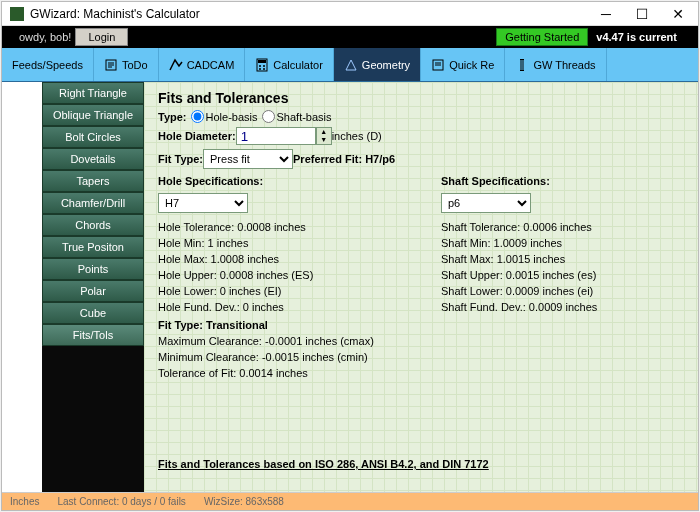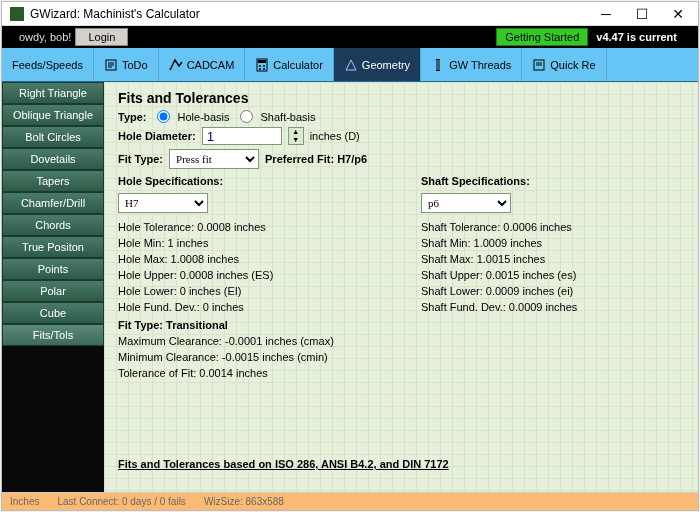--- a/index.html
+++ b/index.html
@@ -13,32 +13,32 @@
   .greet { font-size: 11px; color: #ddd; }
   .login-btn { background: #d4d0c8; color: #000; border: 1px solid #888; padding: 2px 12px; font-size: 11px; margin-left: 4px; cursor: pointer; }
   .tb-spacer { flex: 1; }
   .getting-started { background: #34c924; color: #000; padding: 2px 8px; border: 1px solid #1a7a1a; font-size: 11px; cursor: pointer; }
   .version { color: #fff; margin: 0 4px 0 8px; font-size: 11px; font-weight: bold; }
   .tabrow { height: 34px; background: #67c5f5; display: flex; align-items: stretch; border-bottom: 1px solid #2a6a9a; }
   .tab { display: flex; align-items: center; padding: 0 10px; font-size: 11px; border-right: 1px solid #4fa8d8; cursor: pointer; gap: 4px; }
   .tab.active { background: #1c3a5a; color: #fff; }
   .tab .ticon { width: 14px; height: 14px; display: inline-block; }
   .body { flex: 1; display: flex; overflow: hidden; }
-  .sidebar { width: 102px; background: #0a0a0a; display: flex; flex-direction: column; }
+  .sidebar { width: 102px; background: #0a0a0a; display: flex; flex-direction: column; margin-left: 40px; }
   .sb-item { height: 22px; background: linear-gradient(#4a7a6a,#2e5a48); color: #fff; font-size: 11px; display: flex; align-items: center; justify-content: center; border: 1px solid #1a3a2a; cursor: pointer; margin: 0; }
   .sb-item.active { background: linear-gradient(#5a8a7a,#3e6a58); }
   .content { flex: 1; background-color: #e6f0dc; background-image: linear-gradient(#d4e4c4 1px, transparent 1px), linear-gradient(90deg, #d4e4c4 1px, transparent 1px); background-size: 12px 12px; padding: 8px 14px; position: relative; overflow: hidden; }
   h2 { font-size: 14px; font-weight: bold; margin-bottom: 4px; }
-  .row { display: flex; align-items: center; gap: 6px; margin: 4px 0; font-size: 11px; }
+  .row { display: flex; align-items: center; gap: 0; margin: 4px 0; font-size: 11px; }
   .row label { font-weight: bold; }
   input[type="radio"] { margin: 0 2px 0 4px; }
   .numfield { width: 80px; height: 18px; border: 1px solid #7a9a7a; background: #fff; padding: 0 4px; color: #008; font-family: Arial; }
   .spinbtns { display: inline-flex; flex-direction: column; border: 1px solid #7a9a7a; background: #dce8d0; }
   .spinbtns span { width: 14px; height: 8px; font-size: 7px; line-height: 7px; text-align: center; cursor: pointer; }
-  select { height: 20px; background: #fff; border: 1px solid #7a9a7a; font-size: 11px; padding: 0 2px; font-family: Liberation Serif, serif; }
+  select { height: 20px; background: #fff; border: 1px solid #7a9a7a; font-size: 11px; padding: 0 2px; }
   .fittype-sel { width: 90px; }
   .spec-sel { width: 90px; }
   .cols { display: flex; gap: 40px; margin-top: 4px; }
   .col { flex: 1; }
   .col .hdr { font-weight: bold; margin-bottom: 4px; }
   .col div { font-size: 11px; line-height: 16px; }
   .col .combo { margin: 4px 0 6px; }
   .fitresult { margin-top: 2px; }
   .fitresult div { font-size: 11px; line-height: 16px; }
   .fitresult .hdr { font-weight: bold; }
@@ -104,34 +104,34 @@
         <span class="ticon">
           <svg viewBox="0 0 14 14">
             <path d="M2 12 L7 2 L12 12 Z" fill="none" stroke="#9ec9ff"></path>
           </svg>
         </span>
         <span>Geometry</span>
       </div>
     <div class="tab">
         <span class="ticon">
           <svg viewBox="0 0 14 14">
+            <rect x="2" y="2" width="10" height="10" fill="none" stroke="#000"></rect>
+            <path d="M4 5h6M4 7h6" stroke="#000"></path>
+          </svg>
+        </span>
+        <span>Quick Re</span>
+      </div>
+    <div class="tab">
+        <span class="ticon">
+          <svg viewBox="0 0 14 14">
             <rect x="5" y="1" width="4" height="12" fill="#000"></rect>
             <path d="M5 3h4M5 5h4M5 7h4M5 9h4M5 11h4" stroke="#67c5f5"></path>
           </svg>
         </span>
         <span>GW Threads</span>
-      </div>
-    <div class="tab">
-        <span class="ticon">
-          <svg viewBox="0 0 14 14">
-            <rect x="2" y="2" width="10" height="10" fill="none" stroke="#000"></rect>
-            <path d="M4 5h6M4 7h6" stroke="#000"></path>
-          </svg>
-        </span>
-        <span>Quick Re</span>
       </div>
   </div>
 
   <div class="body">
     <div class="sidebar">
       <div class="sb-item">Right Triangle</div>
       <div class="sb-item">Oblique Triangle</div>
       <div class="sb-item">Bolt Circles</div>
       <div class="sb-item">Dovetails</div>
       <div class="sb-item">Tapers</div>

